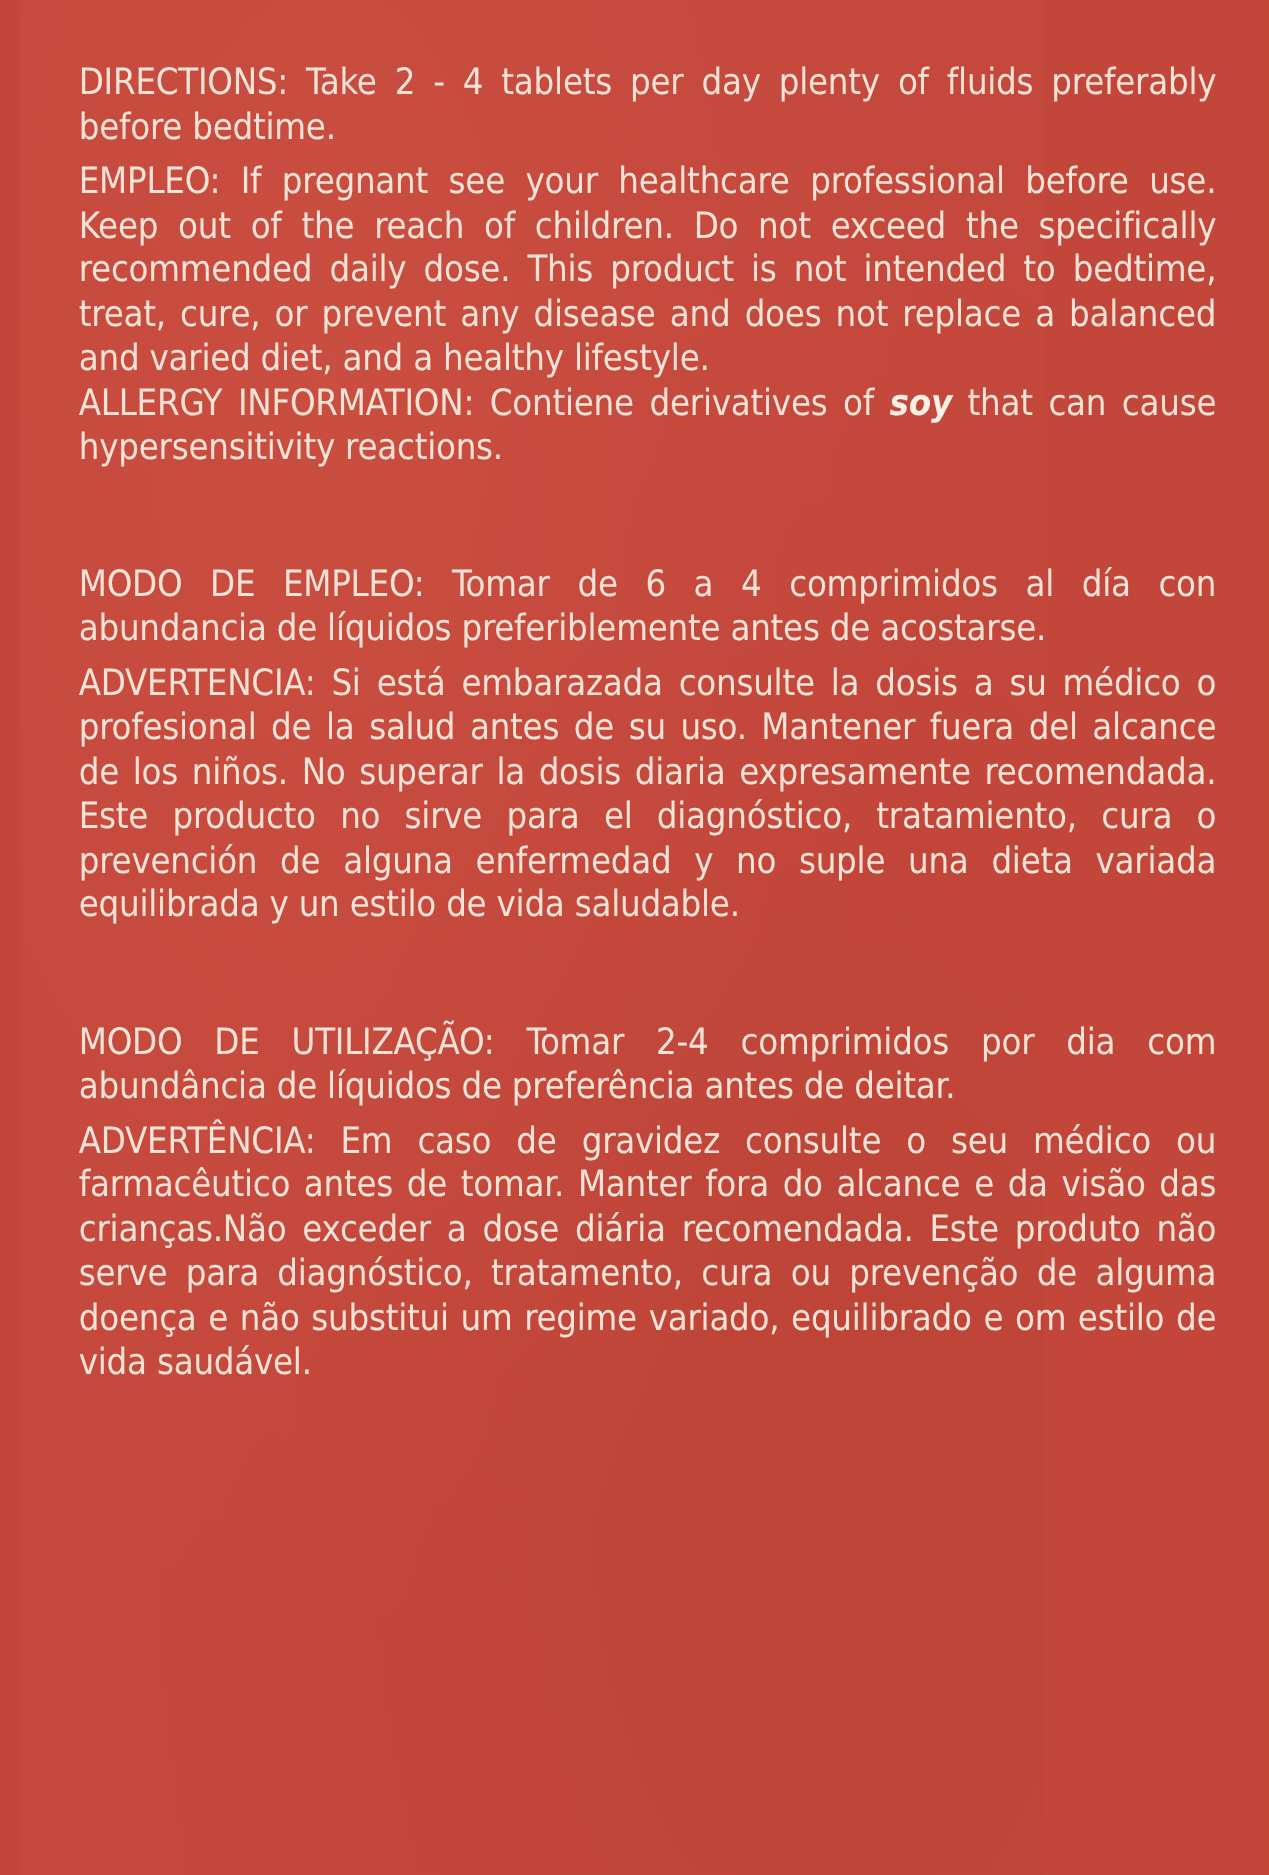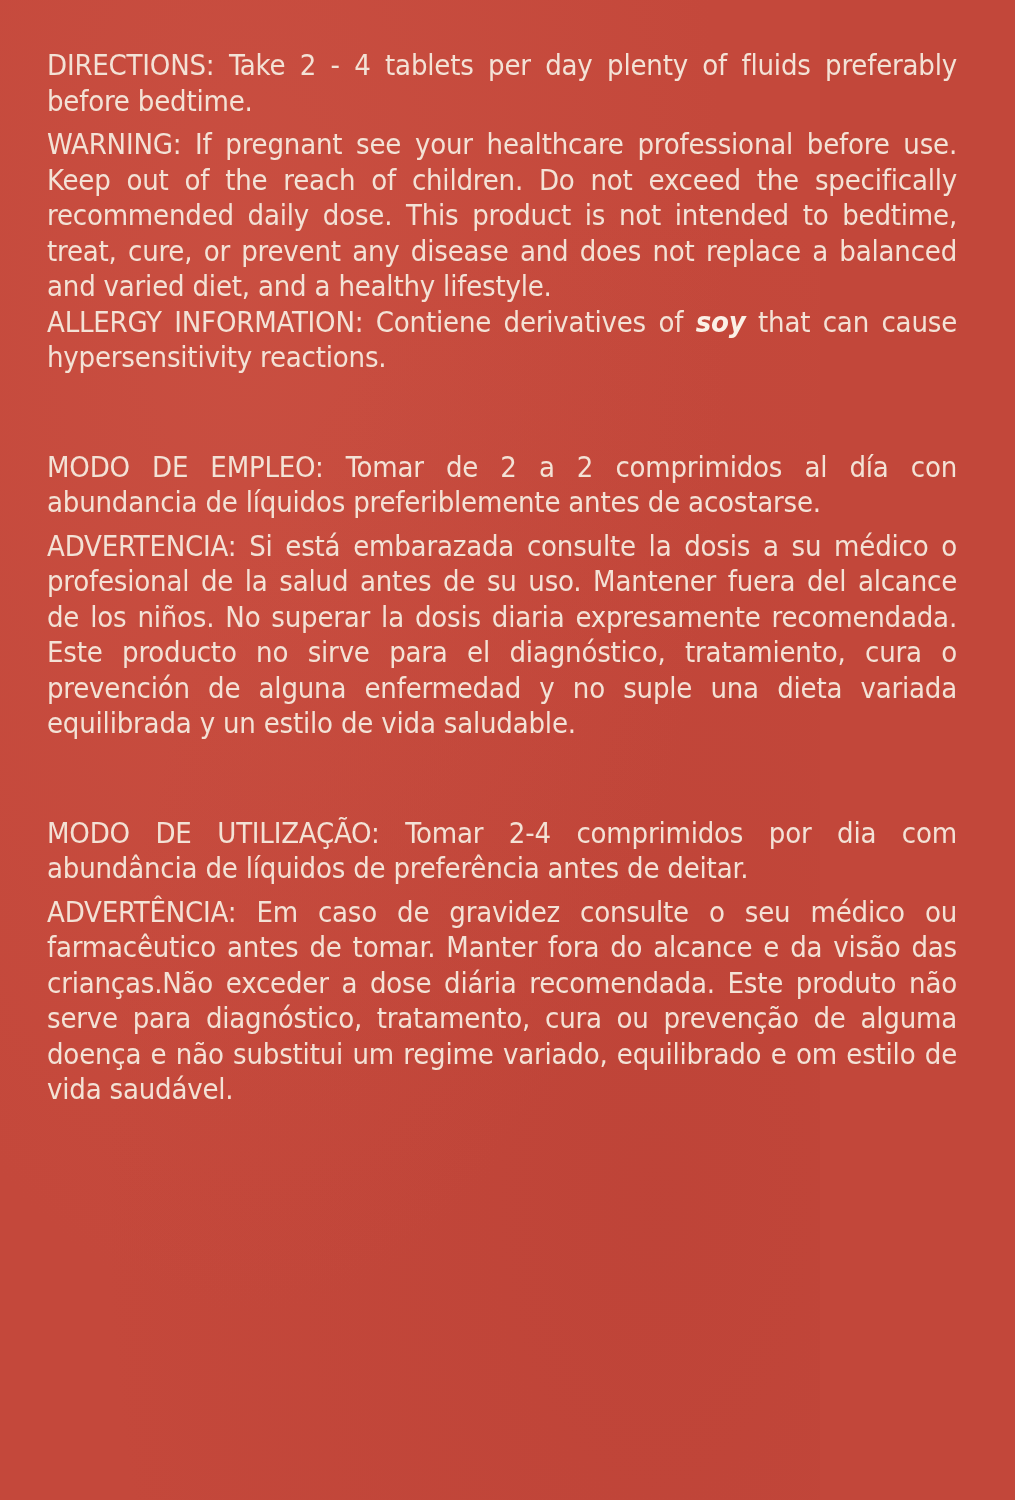--- a/index.html
+++ b/index.html
@@ -8,21 +8,21 @@
     }
     body {
       width: 1015px;
       height: 1500px;
       background: #c2473a;
       overflow: hidden;
       position: relative;
     }
     .panel {
       position: absolute;
-      left: 0; top: 0;
+      left: 16px; top: 0;
       width: 820px; height: 1500px;
       background:
         radial-gradient(ellipse at 30% 20%, rgba(210,90,75,0.35), rgba(0,0,0,0) 60%),
         radial-gradient(ellipse at 80% 80%, rgba(180,60,50,0.35), rgba(0,0,0,0) 60%),
         #c4483b;
     }
     .content {
       position: absolute;
       left: 47px;
       top: 48px;
@@ -49,28 +49,28 @@
   </style>
 </head>
 <body>
 
 <div class="panel">
   <div class="content">
 
     <section>
       <p class="para"><span class="label">DIRECTIONS:</span><span> Take 2 - 4 tablets per day plenty of fluids preferably before bedtime.</span></p>
       <div class="gap-s"></div>
-      <p class="para"><span class="label">WARNING:</span><span> If pregnant see your healthcare professional before use. Keep out of the reach of children. Do not exceed the specifically recommended daily dose. This product is not intended to bedtime, treat, cure, or prevent any disease and does not replace a balanced and varied diet, and a healthy lifestyle.</span></p>
+      <p class="para"><span class="label">EMPLEO:</span><span> If pregnant see your healthcare professional before use. Keep out of the reach of children. Do not exceed the specifically recommended daily dose. This product is not intended to bedtime, treat, cure, or prevent any disease and does not replace a balanced and varied diet, and a healthy lifestyle.</span></p>
       <p class="para"><span class="label">ALLERGY INFORMATION:</span><span> Contiene derivatives of </span><span class="bold">soy</span><span> that can cause hypersensitivity reactions.</span></p>
     </section>
 
     <div class="gap-l"></div>
 
     <section>
-      <p class="para"><span class="label">MODO DE EMPLEO:</span><span> Tomar de 2 a 2 comprimidos al día con abundancia de líquidos preferiblemente antes de acostarse.</span></p>
+      <p class="para"><span class="label">MODO DE EMPLEO:</span><span> Tomar de 6 a 4 comprimidos al día con abundancia de líquidos preferiblemente antes de acostarse.</span></p>
       <div class="gap-s"></div>
       <p class="para"><span class="label">ADVERTENCIA:</span><span> Si está embarazada consulte la dosis a su médico o profesional de la salud antes de su uso. Mantener fuera del alcance de los niños. No superar la dosis diaria expresamente recomendada. Este producto no sirve para el diagnóstico, tratamiento, cura o prevención de alguna enfermedad y no suple una dieta variada equilibrada y un estilo de vida saludable.</span></p>
     </section>
 
     <div class="gap-l"></div>
 
     <section>
       <p class="para"><span class="label">MODO DE UTILIZAÇÃO:</span><span> Tomar 2-4 comprimidos por dia com abundância de líquidos de preferência antes de deitar.</span></p>
       <div class="gap-s"></div>
       <p class="para"><span class="label">ADVERTÊNCIA:</span><span> Em caso de gravidez consulte o seu médico ou farmacêutico antes de tomar. Manter fora do alcance e da visão das crianças.Não exceder a dose diária recomendada. Este produto não serve para diagnóstico, tratamento, cura ou prevenção de alguma doença e não substitui um regime variado, equilibrado e om estilo de vida saudável.</span></p>

